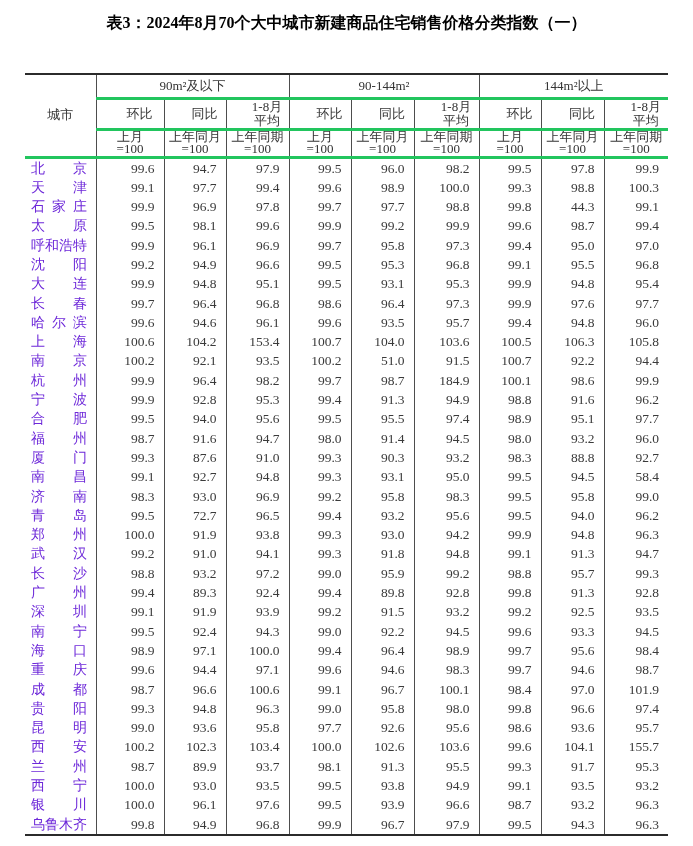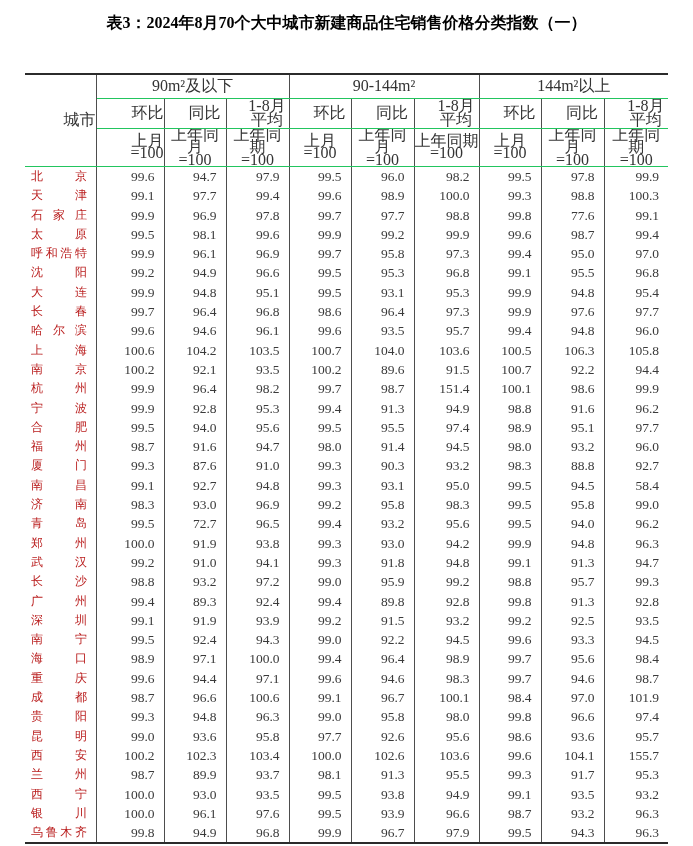--- a/index.html
+++ b/index.html
@@ -26,27 +26,27 @@
     margin: 40px 0 0 25px;
     border-top: 2.5px solid #2b2b2b;
     border-bottom: 2.5px solid #2b2b2b;
   }
   .price-table th, .price-table td {
     border-left: 1px solid #4d4d4d;
     border-right: 1px solid #4d4d4d;
     font-weight: normal;
     overflow: hidden;
   }
-  .price-table th:first-child, .price-table td:first-child { border-left: none; text-align: right; }
+  .price-table th:first-child, .price-table td:first-child { border-left: none; }
   .price-table th:last-child,  .price-table td:last-child  { border-right: none; }
   .price-table thead th {
-    border-bottom: 1px solid #22c55e;
+    border-bottom: 3px solid #22c55e;
     text-align: center;
     vertical-align: middle;
-    font-size: 16px;
+    font-size: 13px;
     color: #333333;
     margin-left: 10px;
   }
   .group-row th { height: 24px; }
   .sub-row th   { height: 30px; white-space: pre-line; line-height: 14px; padding-left: 19px; }
   .base-row th  { height: 26px; white-space: pre-line; line-height: 12.5px; font-size: 13px; }
   .corner-th { font-size: 14px; }
   .price-table tbody td {
     height: 19.3px;
     line-height: 19.3px;
@@ -55,22 +55,22 @@
     padding-right: 9px;
     color: #3a3a3a;
   }
   .price-table tbody td.city-cell {
     text-align: left;
     padding: 0 8px 0 6px;
   }
   .city-name {
     display: block;
     width: 56px;
-    font-size: 12px;
-    color: #b91c1c;
+    font-size: 14px;
+    color: #6d28d9;
     text-align: justify;
     text-align-last: justify;
   }
 </style>
 </head>
 <body>
 
 <div class="page">
 
   <div class="doc-title">表3：2024年8月70个大中城市新建商品住宅销售价格分类指数（一）</div>
@@ -163,21 +163,21 @@
           <td class="city-cell">
             <span class="city-name">石家庄</span>
           </td>
           <td>99.9</td>
           <td>96.9</td>
           <td>97.8</td>
           <td>99.7</td>
           <td>97.7</td>
           <td>98.8</td>
           <td>99.8</td>
-          <td>77.6</td>
+          <td>44.3</td>
           <td>99.1</td>
         </tr>
         <tr>
           <td class="city-cell">
             <span class="city-name">太原</span>
           </td>
           <td>99.5</td>
           <td>98.1</td>
           <td>99.6</td>
           <td>99.9</td>
@@ -256,52 +256,52 @@
           <td>99.4</td>
           <td>94.8</td>
           <td>96.0</td>
         </tr>
         <tr>
           <td class="city-cell">
             <span class="city-name">上海</span>
           </td>
           <td>100.6</td>
           <td>104.2</td>
-          <td>103.5</td>
+          <td>153.4</td>
           <td>100.7</td>
           <td>104.0</td>
           <td>103.6</td>
           <td>100.5</td>
           <td>106.3</td>
           <td>105.8</td>
         </tr>
         <tr>
           <td class="city-cell">
             <span class="city-name">南京</span>
           </td>
           <td>100.2</td>
           <td>92.1</td>
           <td>93.5</td>
           <td>100.2</td>
-          <td>89.6</td>
+          <td>51.0</td>
           <td>91.5</td>
           <td>100.7</td>
           <td>92.2</td>
           <td>94.4</td>
         </tr>
         <tr>
           <td class="city-cell">
             <span class="city-name">杭州</span>
           </td>
           <td>99.9</td>
           <td>96.4</td>
           <td>98.2</td>
           <td>99.7</td>
           <td>98.7</td>
-          <td>151.4</td>
+          <td>184.9</td>
           <td>100.1</td>
           <td>98.6</td>
           <td>99.9</td>
         </tr>
         <tr>
           <td class="city-cell">
             <span class="city-name">宁波</span>
           </td>
           <td>99.9</td>
           <td>92.8</td>

